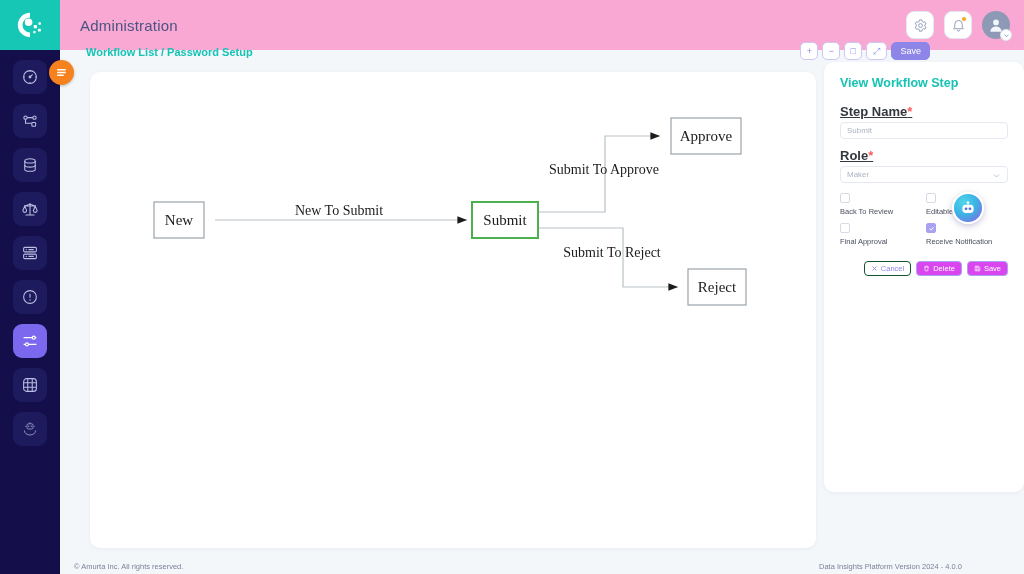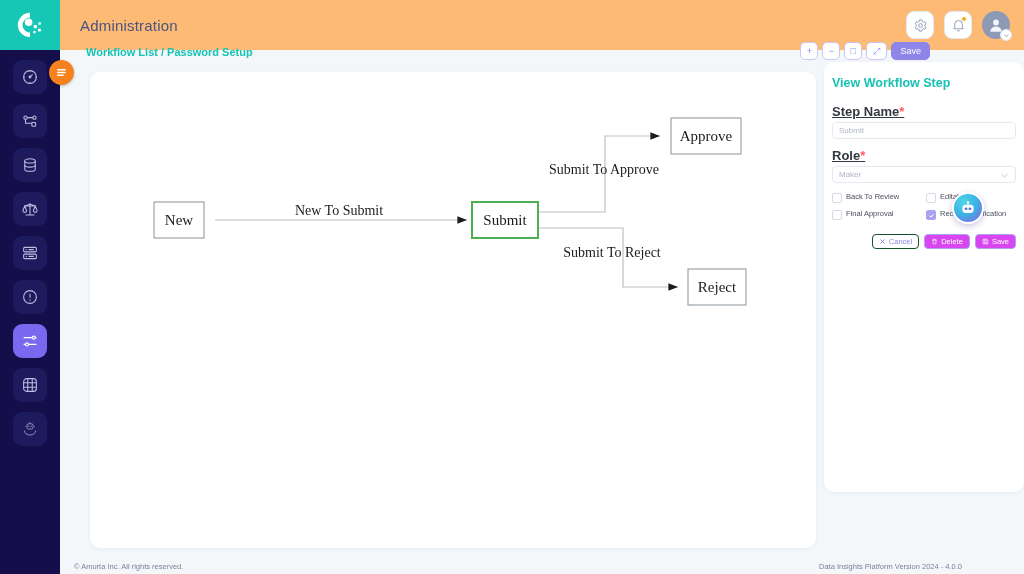--- a/index.html
+++ b/index.html
@@ -46,21 +46,21 @@
     background: #f5821f;
     display: flex; align-items: center; justify-content: center;
     z-index: 20; cursor: pointer;
     box-shadow: 0 1px 3px rgba(0,0,0,.25);
   }
 
   
   .topbar {
     position: absolute; left: 60px; top: 0;
     width: 964px; height: 50px;
-    background: #fdba74;
+    background: #f9a8d4;
     display: flex; align-items: center;
     padding: 0 14px 0 20px;
   }
   .page-title {
     font-size: 15px; color: #4a5482; letter-spacing: .2px;
   }
   .topbar-right { margin-left: auto; display: flex; align-items: center; gap: 10px; }
   .icon-btn {
     width: 28px; height: 28px; border-radius: 8px;
     border: 1px solid #e3e8f2; background: #fff;
@@ -132,21 +132,21 @@
     font-family: "Liberation Serif", serif;
     font-size: 14px; fill: #1b1b1b;
   }
 
   
   .side-panel {
     position: absolute; left: 752px; top: 12px;
     width: 200px; height: 430px;
     background: #fff; border-radius: 10px;
     box-shadow: 0 1px 4px rgba(30,40,80,.06);
-    padding: 14px 8px;
+    padding: 14px 16px;
   }
   .panel-title {
     font-size: 12.5px; font-weight: 700; color: #16c3b4;
     margin-bottom: 14px;
   }
   .field-label {
     font-size: 13px; color: #33383f; font-weight: 700;
     margin-bottom: 3px; display: block; text-decoration: underline;
   }
   .req { color: #ff5b5b; }
@@ -161,21 +161,21 @@
   .field-select {
     position: relative;
   }
   .field-select .chevd {
     position: absolute; right: 6px; top: 4px;
   }
   .check-grid {
     display: grid; grid-template-columns: 1fr 1fr;
     gap: 6px 4px; margin-top: 4px;
   }
-  .check-row { display: flex; align-items: flex-start; gap: 4px; }
+  .check-row { display: flex; align-items: flex-start; gap: 4px; flex-direction: column; }
   .cbox {
     width: 10px; height: 10px; flex: 0 0 10px;
     border: 1px solid #d5dae6; border-radius: 2px; background: #fff;
     margin-top: 1px; cursor: pointer;
   }
   .cbox.checked {
     background: #a9a2f0; border-color: #a9a2f0;
     display: flex; align-items: center; justify-content: center;
   }
   .check-label { font-size: 7.5px; color: #4a4f5c; line-height: 1.25; }

